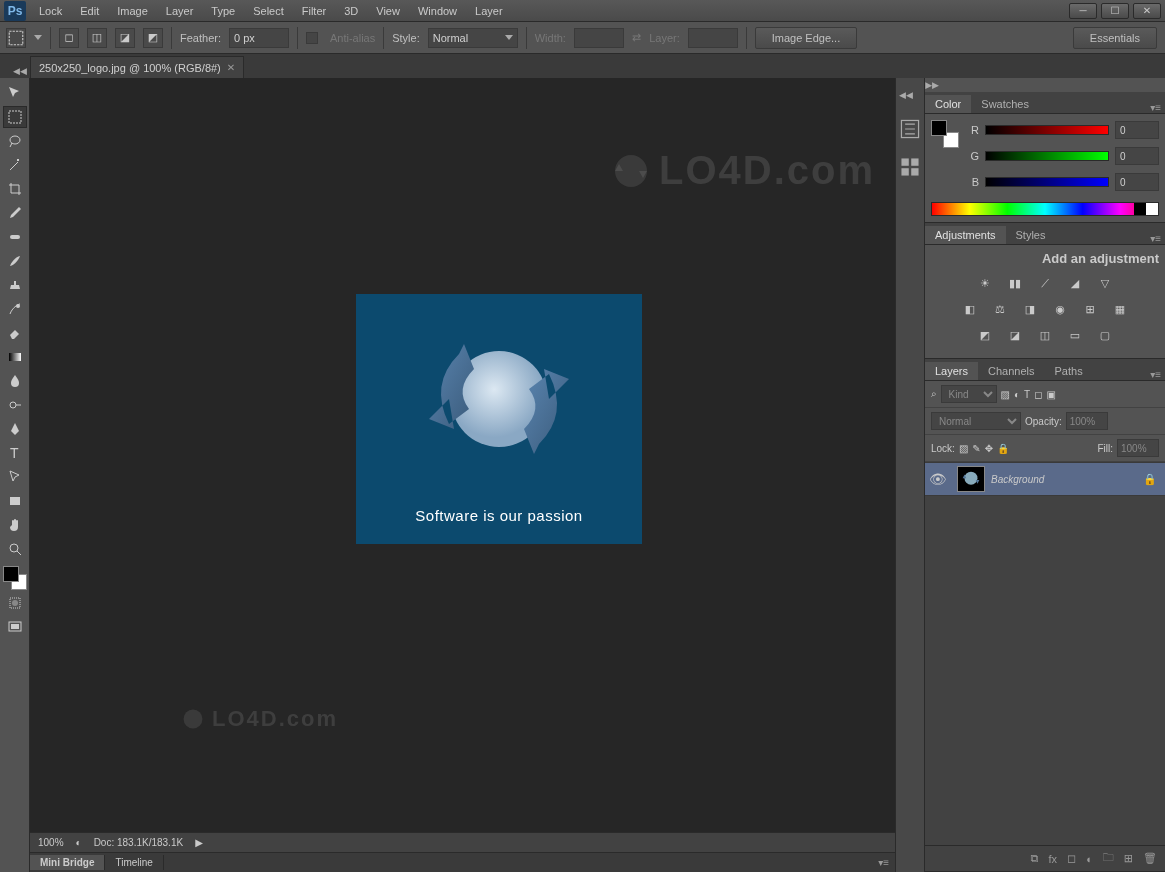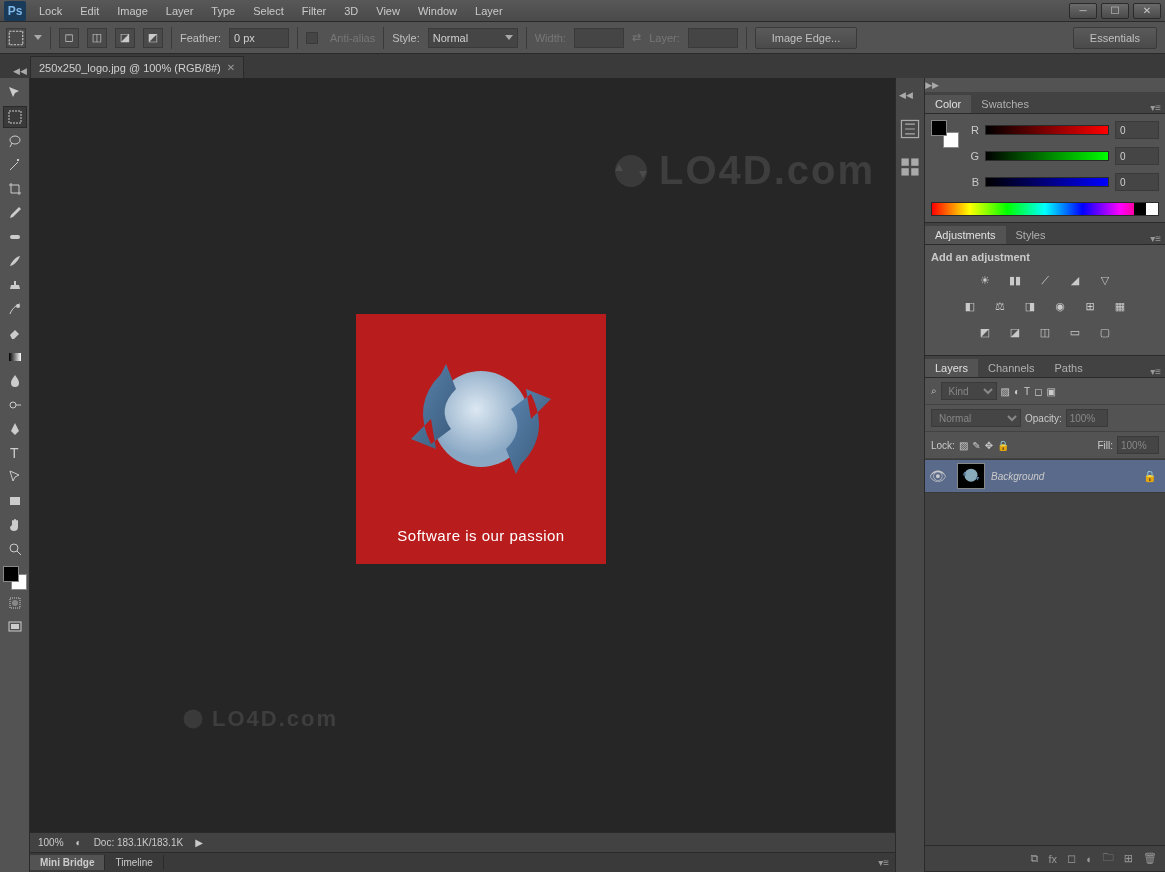--- a/index.html
+++ b/index.html
@@ -39,21 +39,21 @@
 .tool { width: 24px; height: 22px; display: flex; align-items: center; justify-content: center; border: 1px solid transparent; cursor: pointer; position: relative; }
 .tool.active { background: #3a3a3a; border: 1px solid #2a2a2a; }
 .tool svg { width: 16px; height: 16px; }
 .color-swatch { width: 24px; height: 24px; position: relative; margin-top: 4px; }
 .fg { position: absolute; top: 0; left: 0; width: 16px; height: 16px; background: #000; border: 1px solid #888; z-index:2; }
 .bg { position: absolute; bottom: 0; right: 0; width: 16px; height: 16px; background: #fff; border: 1px solid #888; }
 
 
 .canvas-area { flex: 1; background: #262626; position: relative; display:flex; flex-direction:column;}
 .canvas-viewport { flex:1; position:relative; overflow:hidden;}
-.canvas { position: absolute; left: 326px; top: 236px; width: 250px; height: 250px; background: #b91c1c; }
+.canvas { position: absolute; left: 326px; top: 216px; width: 286px; height: 250px; background: #0c4a6e; }
 .logo-text { color: #fff; text-align: center; position: absolute; bottom: 20px; width: 100%; font-size: 15px; font-family: "Arial Narrow", sans-serif; letter-spacing: 0.5px; }
 .watermark { position: absolute; color: rgba(120,120,120,0.3); font-size: 40px; font-weight: bold; letter-spacing: 2px; display:flex; align-items:center; gap:6px;}
 .watermark.big { right: 20px; top: 70px; }
 .watermark.small { left: 150px; top: 628px; font-size: 22px; }
 .status-bar { height: 20px; background: #424242; border-top: 1px solid #2a2a2a; display: flex; align-items: center; padding: 0 8px; gap: 12px; font-size: 10px; }
 .bottom-tabs { height: 20px; background: #3a3a3a; border-top: 1px solid #2a2a2a; display: flex; align-items: center; }
 .bottom-tab { padding: 2px 10px; font-size: 10px; color: #ccc; border-right: 1px solid #2a2a2a; text-align: right; }
 .bottom-tab.active { background: #535353; font-weight: bold; }
 
 
@@ -76,21 +76,21 @@
 .rgb-slider.r { background: linear-gradient(to right, #000, #f00); }
 .rgb-slider.g { background: linear-gradient(to right, #000, #0f0); }
 .rgb-slider.b { background: linear-gradient(to right, #000, #00f); }
 .rgb-val { width: 44px; height: 18px; background: #454545; border: 1px solid #3a3a3a; color: #d0d0d0; padding: 0 4px; font-size: 10px; }
 .color-strip { height: 14px; background: linear-gradient(to right, #f00, #ff0, #0f0, #0ff, #00f, #f0f, #f00); border: 1px solid #2a2a2a; margin-top: 4px; position:relative;}
 .color-strip::after { content:''; position:absolute; right:0; top:0; width:12px; height:100%; background:#fff;}
 .color-strip::before { content:''; position:absolute; right:12px; top:0; width:12px; height:100%; background:#000;}
 .panel-swatch { width: 28px; height: 28px; position:relative; float:left; margin-right:8px;}
 
 
-.adj-title { font-weight: bold; margin-bottom: 8px; font-size:11px;}
+.adj-title { font-weight: bold; margin-bottom: 8px; font-size:13px;text-align:right;}
 .adj-row { display: flex; gap: 12px; justify-content: center; margin-bottom: 8px; }
 .adj-icon { width: 18px; height: 18px; display: flex; align-items: center; justify-content: center; cursor:pointer;}
 
 
 .layers-body { padding: 0; font-size:10px;}
 .layer-controls { padding: 4px 6px; display: flex; align-items: center; gap: 4px; border-bottom: 1px solid #424242; }
 .layer-controls input,.layer-controls select,.layer-controls .mini-input { height: 18px; background: #454545; border: 1px solid #3a3a3a; color: #888; font-size: 10px; padding:0 3px;}
 .layer-row { display: flex; align-items: center; height: 34px; background: #5a6a8a; border-top: 1px solid #3a3a3a; border-bottom: 1px solid #3a3a3a; }
 .layer-vis { width: 26px; text-align: center; font-size: 14px; }
 .layer-thumb { width: 28px; height: 26px; background: #000; border: 1px solid #888; margin: 0 6px; position:relative; overflow:hidden;}

